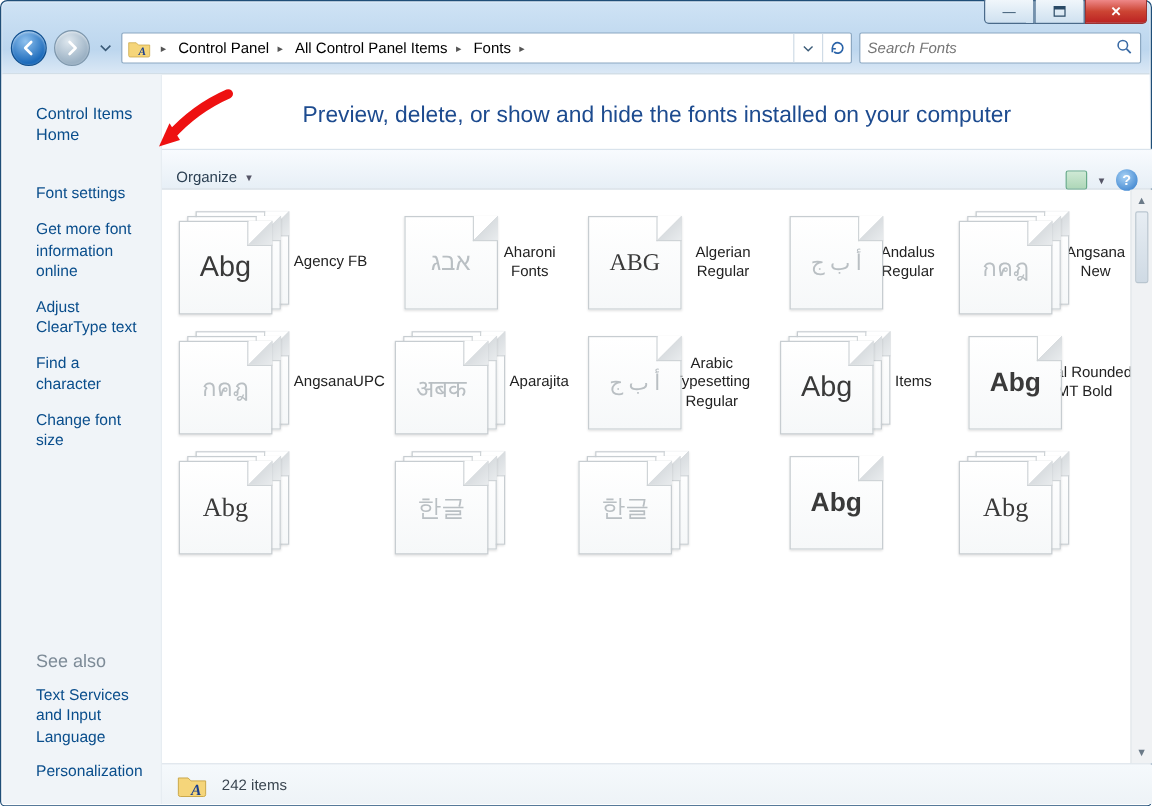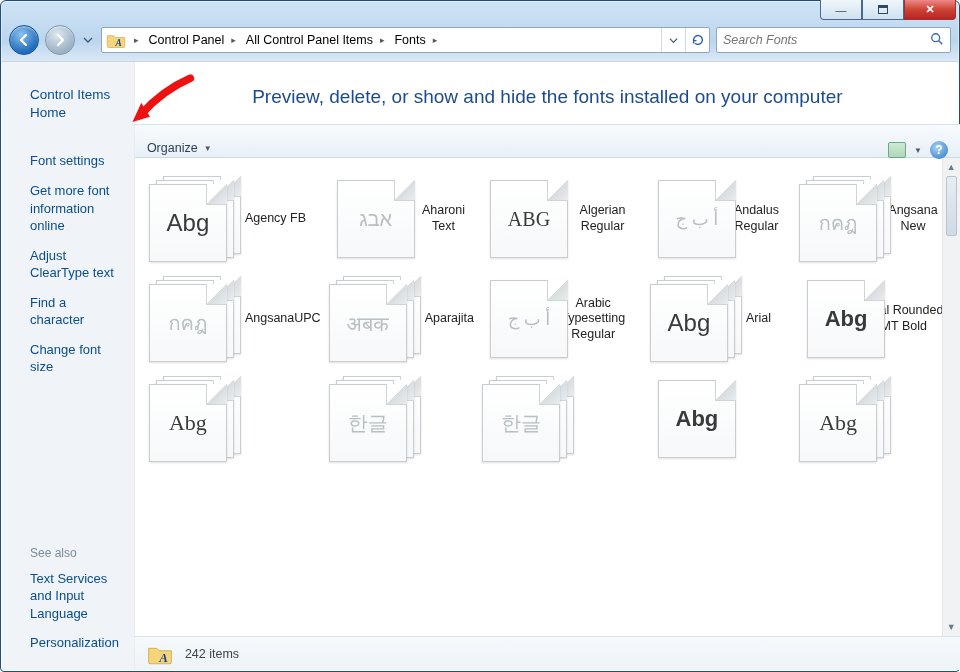--- a/index.html
+++ b/index.html
@@ -35,21 +35,21 @@
   .search input { border:none; outline:none; flex:1; font-style:italic; color:#7a8a98; font-size:12.5px; font-family:inherit; background:transparent; }
   .search-icon { color:#3a6aa5; font-size:13px; }
 
   .body { position:absolute; top:60px; left:1px; right:1px; bottom:1px; background:#fff; display:flex; border-top:1px solid #c9d6e2;}
 
   
   .sidebar { width:255px; background:#f0f4f8; border-right:1px solid #e7edf2; padding:18px 15px 12px 28px; display:flex; flex-direction:column; font-size:13px; }
   .sidebar a { color:#0a4e8c; text-decoration:none; display:block; padding:6px 0; line-height:1.35; }
   .home-link { color:#0a4e8c; font-size:13.5px; }
   .see-also { margin-top:auto; }
-  .see-also .hdr { color:#7d8b97; font-size:12px; padding:4px 0 4px 0; }
+  .see-also .hdr { color:#7d8b97; font-size:15px; padding:4px 0 4px 0; }
 
   
   .red-arrow { position:absolute; left:128px; top:72px; pointer-events:none; }
   .red-arrow svg { width:70px; height:56px; }
 
   
   .main { flex:1; display:flex; flex-direction:column; position:relative; }
   .heading { font-size:19px; color:#1d4b8f; font-weight:normal; text-align:center; padding:24px 20px 16px; }
   .cmdbar { height:30px; background:linear-gradient(#f8fbfe,#e7eff6); border-top:1px solid #d9e3ec; border-bottom:1px solid #cfd9e2; display:flex; align-items:flex-start; padding:16px 12px; }
   .organize { font-size:12.5px; color:#2b3f52; display:flex; align-items:center; gap:6px; }
@@ -202,21 +202,21 @@
                 <div class="page p3"></div>
                 <div class="sample" style="font-family: &quot;Agency FB&quot;, sans-serif; font-size: 24px;">Abg</div>
               </div>
               <div class="label">Agency FB</div>
             </div>
             <div class="cell">
               <div class="thumb single">
                 <div class="page"></div>
                 <div class="sample dim" style="font-family: sans-serif; font-size: 20px;">אבג</div>
               </div>
-              <div class="label">Aharoni Text</div>
+              <div class="label">Aharoni Fonts</div>
             </div>
             <div class="cell">
               <div class="thumb single">
                 <div class="page"></div>
                 <div class="sample" style="font-family: Algerian, serif; font-size: 20px; letter-spacing: 0px;">ABG</div>
               </div>
               <div class="label">Algerian Regular</div>
             </div>
             <div class="cell">
               <div class="thumb single">
@@ -259,21 +259,21 @@
               </div>
               <div class="label">Arabic Typesetting Regular</div>
             </div>
             <div class="cell">
               <div class="thumb stack">
                 <div class="page p1"></div>
                 <div class="page p2"></div>
                 <div class="page p3"></div>
                 <div class="sample" style="font-family: Arial, sans-serif; font-size: 24px;">Abg</div>
               </div>
-              <div class="label">Arial</div>
+              <div class="label">Items</div>
             </div>
             <div class="cell">
               <div class="thumb single">
                 <div class="page"></div>
                 <div class="sample" style="font-family: &quot;Arial Rounded MT Bold&quot;, Arial, sans-serif; font-size: 22px; font-weight: 700;">Abg</div>
               </div>
               <div class="label">Arial Rounded MT Bold</div>
             </div>
             <div class="cell">
               <div class="thumb stack">

